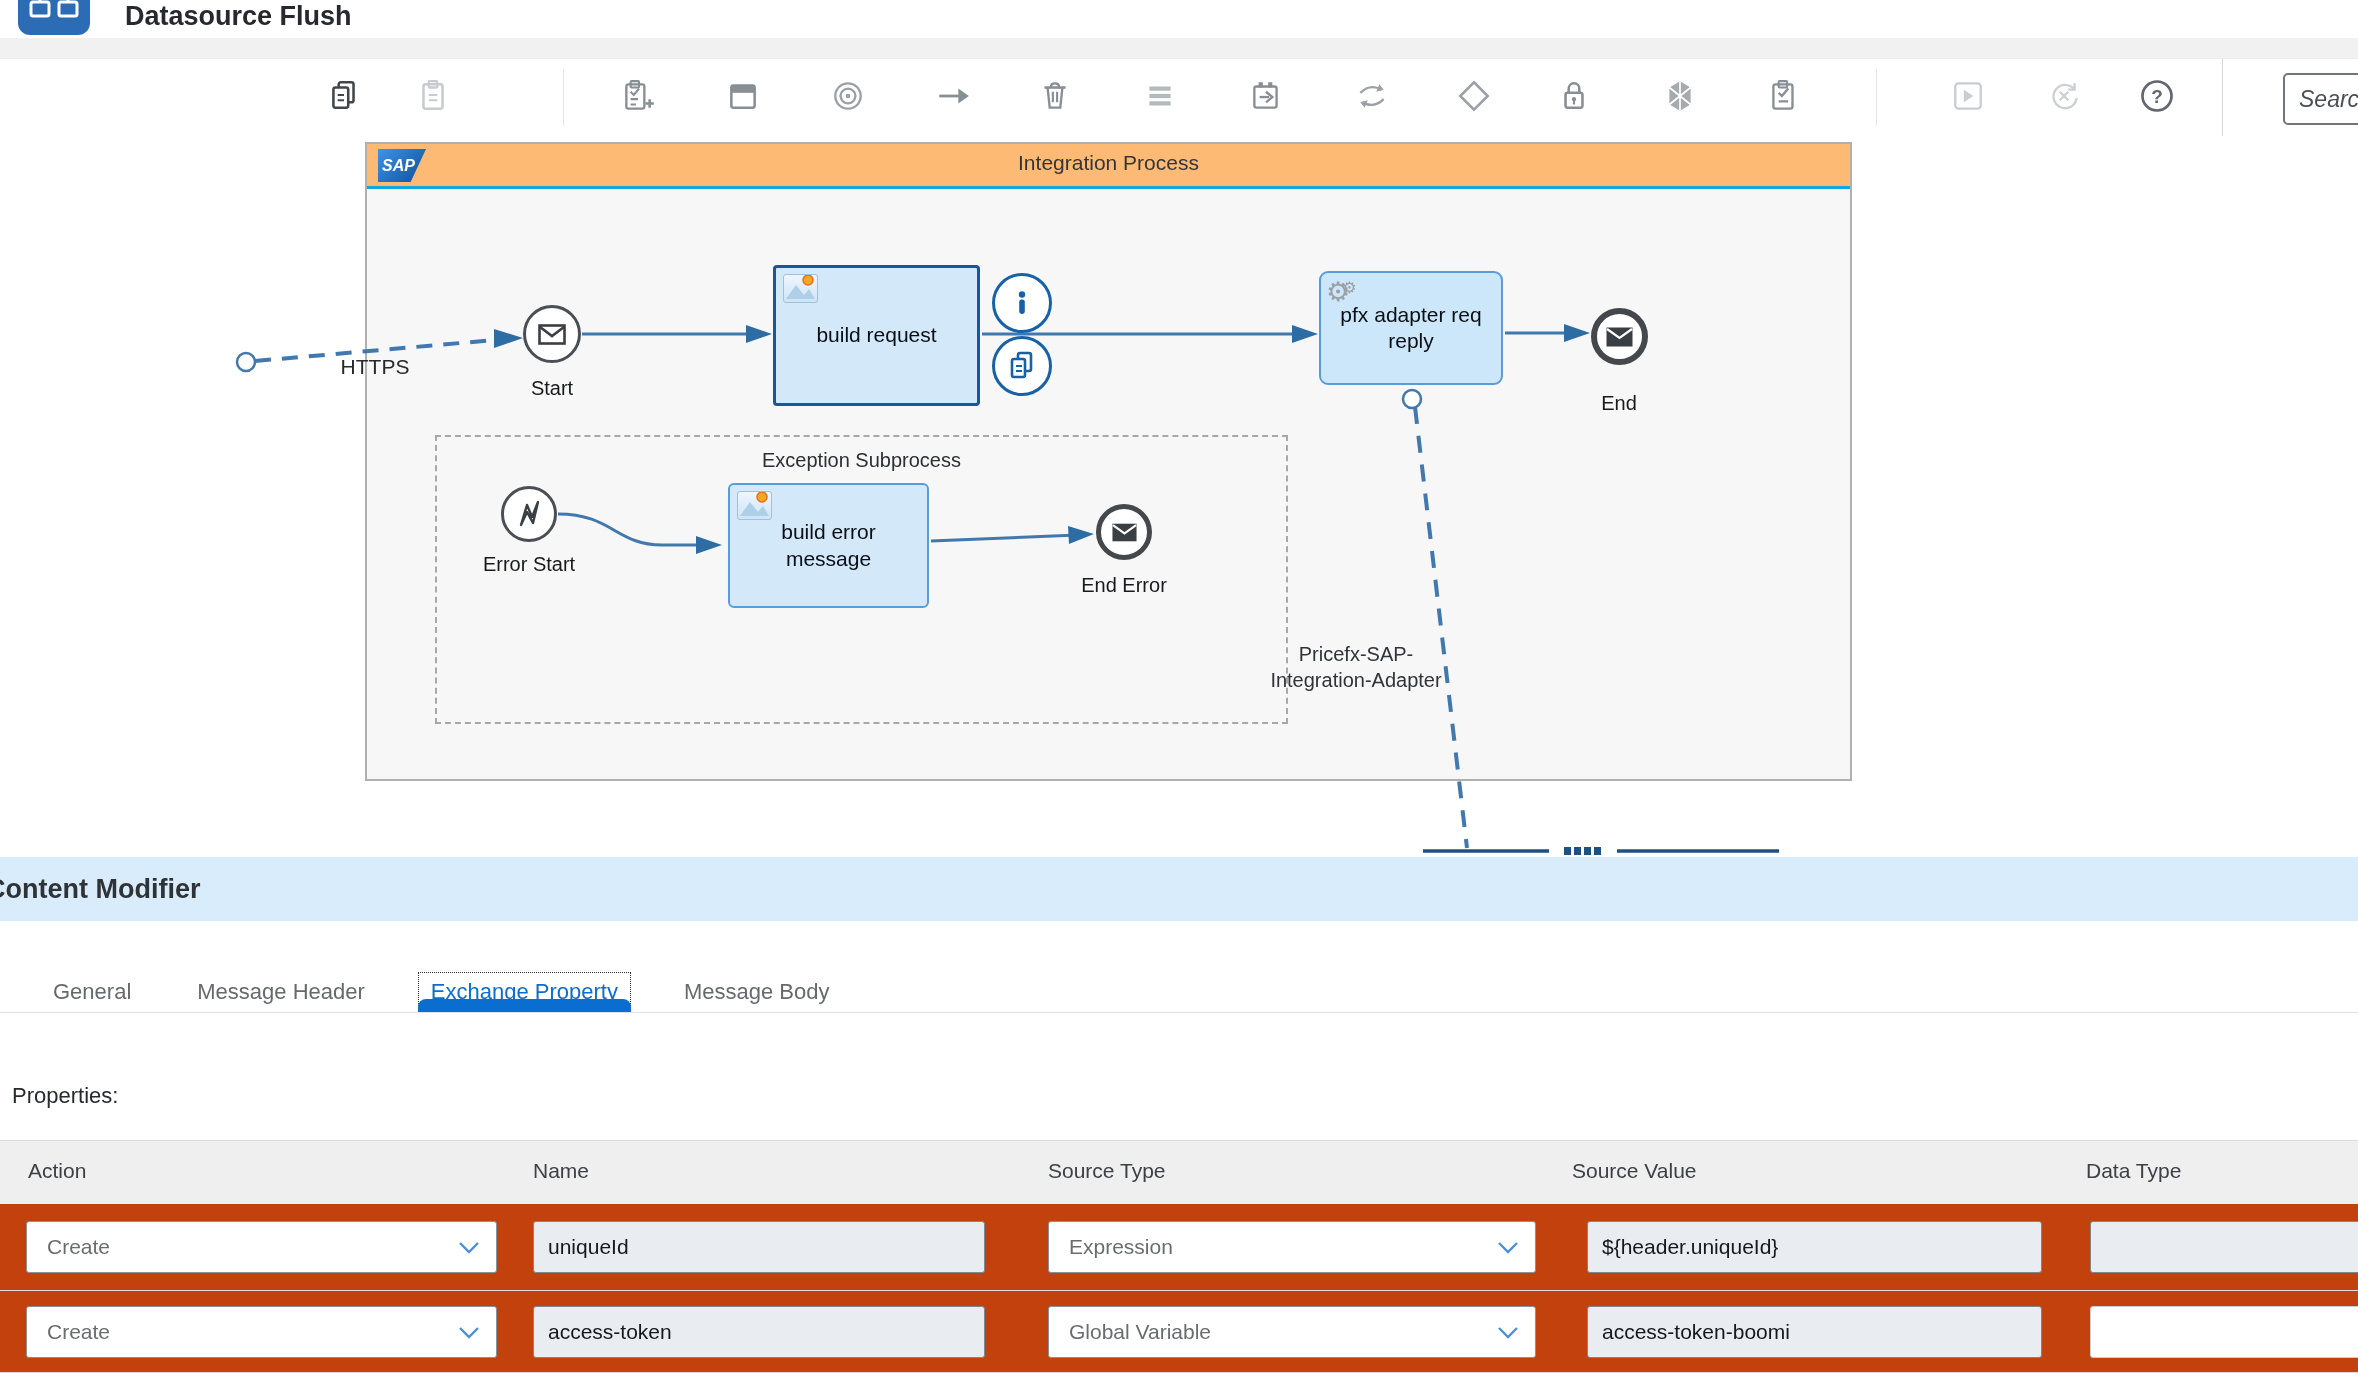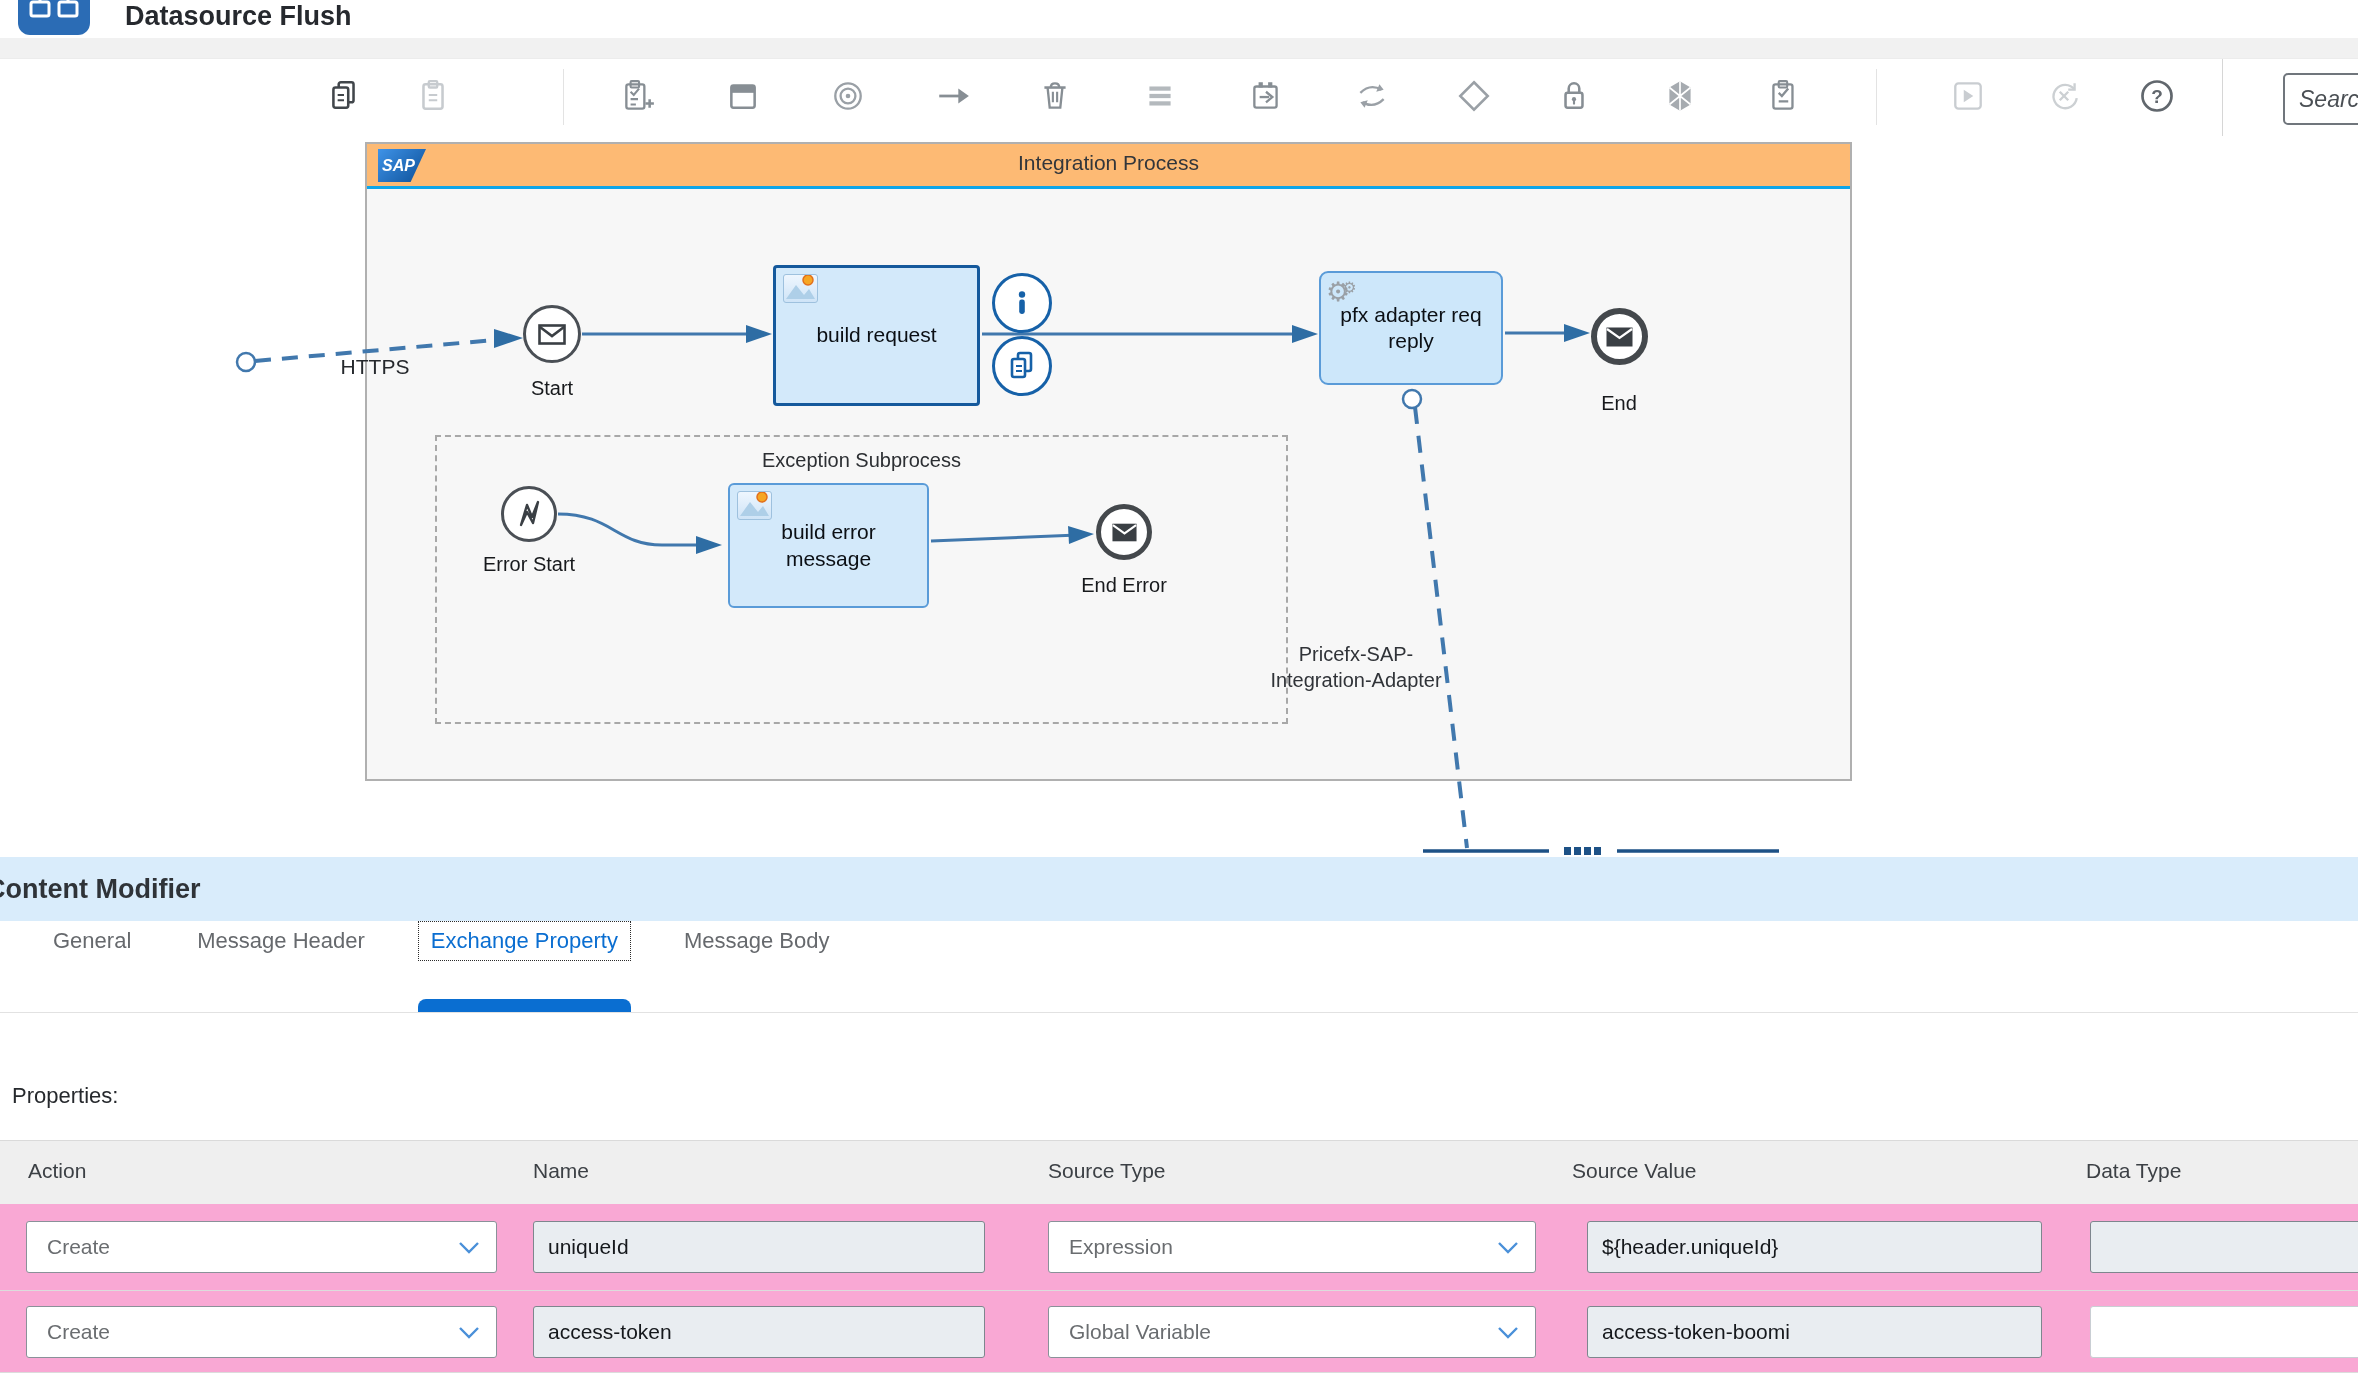--- a/index.html
+++ b/index.html
@@ -48,30 +48,30 @@
   .evlabel{position:absolute;font-size:20px;color:#17191c;text-align:center;}
   .roundbtn{position:absolute;width:60px;height:60px;background:#fff;border:3px solid #1661a8;border-radius:50%;box-sizing:border-box;display:flex;align-items:center;justify-content:center;cursor:pointer;}
   .httpslbl{position:absolute;left:330px;top:219px;width:90px;text-align:center;font-size:21px;color:#26292d;}
   .adapternote{position:absolute;left:1242px;top:505px;width:228px;text-align:center;font-size:20px;color:#303338;line-height:1.3;}
   .cansvg{position:absolute;left:0;top:0;width:2358px;height:721px;pointer-events:none;}
 
   
   .panelbar{position:absolute;left:0;top:857px;width:2358px;height:64px;background:#d9ecfb;}
   .paneltitle{position:absolute;left:-14px;top:0;font-size:27px;font-weight:bold;color:#2f3338;line-height:64px;white-space:nowrap;}
   .tabs{position:absolute;left:0;top:921px;width:2358px;height:92px;background:#fff;border-bottom:1px solid #e2e2e2;box-sizing:border-box;display:flex;align-items:center;padding-left:40px;column-gap:40px;}
-  .tab{position:relative;height:100%;display:flex;align-items:flex-start;cursor:pointer;}
+  .tab{position:relative;height:100%;display:flex;align-items:flex-end;cursor:pointer;}
   .tab .tlabel{font-size:22px;color:#66696d;padding:6px 12px;border:1px dotted transparent;}
   .tab.active .tlabel{color:#0a6ed1;border:1px dotted #2b2b2b;}
   .tab.active .bar{position:absolute;left:0;right:0;bottom:0;height:13px;background:#0a6ed1;border-radius:8px 8px 0 0;}
   .propslabel{position:absolute;left:12px;top:1083px;font-size:22px;color:#26292d;}
 
   
   .thead{position:absolute;left:0;top:1140px;width:2358px;height:64px;background:#efefef;border-top:1px solid #dadada;}
   .thead span{position:absolute;top:18px;font-size:21px;color:#3c4045;}
-  .trow{position:absolute;left:0;width:2358px;background:#f9a8d4;border-bottom:1px solid #dcdcdc;box-sizing:border-box;}
+  .trow{position:absolute;left:0;width:2358px;background:#c2410c;border-bottom:1px solid #dcdcdc;box-sizing:border-box;}
   .row1{top:1204px;height:87px;}
   .row2{top:1291px;height:82px;}
   .sel{position:absolute;height:52px;background:#fff;border:1px solid #8a9199;border-radius:3px;box-sizing:border-box;display:flex;align-items:center;justify-content:space-between;padding:0 16px 0 20px;cursor:pointer;}
   .sel .sval{font-size:21px;color:#6a6d70;}
   .ginput{position:absolute;height:52px;background:#e9edf1;border:1px solid #7e868e;border-radius:3px;box-sizing:border-box;font-family:"Liberation Sans",sans-serif;font-size:21px;color:#15181c;padding:0 0 0 14px;outline:none;}
   .winput{position:absolute;height:52px;background:#fff;border:1px solid #c9ced3;border-radius:3px;box-sizing:border-box;font-family:"Liberation Sans",sans-serif;font-size:21px;color:#15181c;padding:0 0 0 14px;outline:none;}
   .c-action{left:26px;width:471px;}
   .c-name{left:533px;width:452px;}
   .c-srctype{left:1048px;width:488px;}
   .c-srcval{left:1572px;width:455px;margin-left:15px;}

